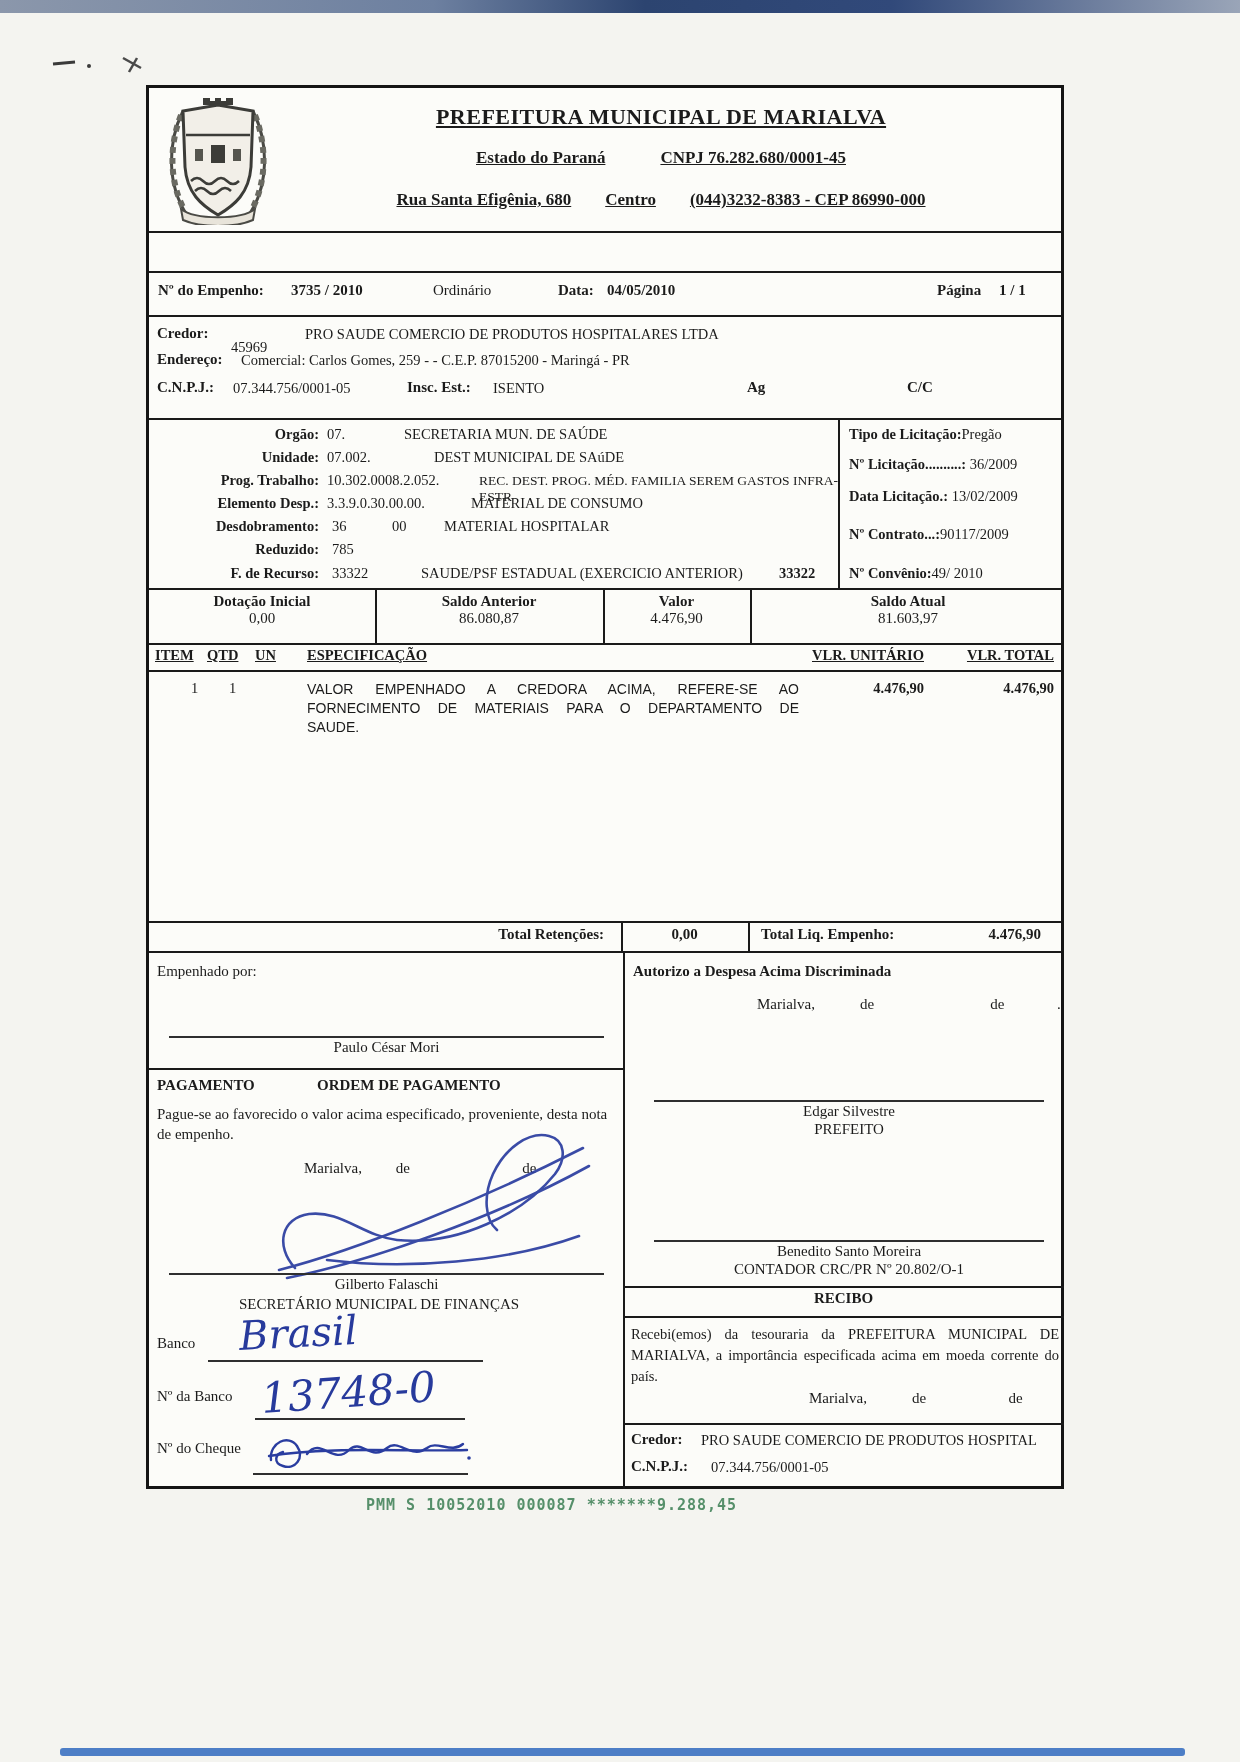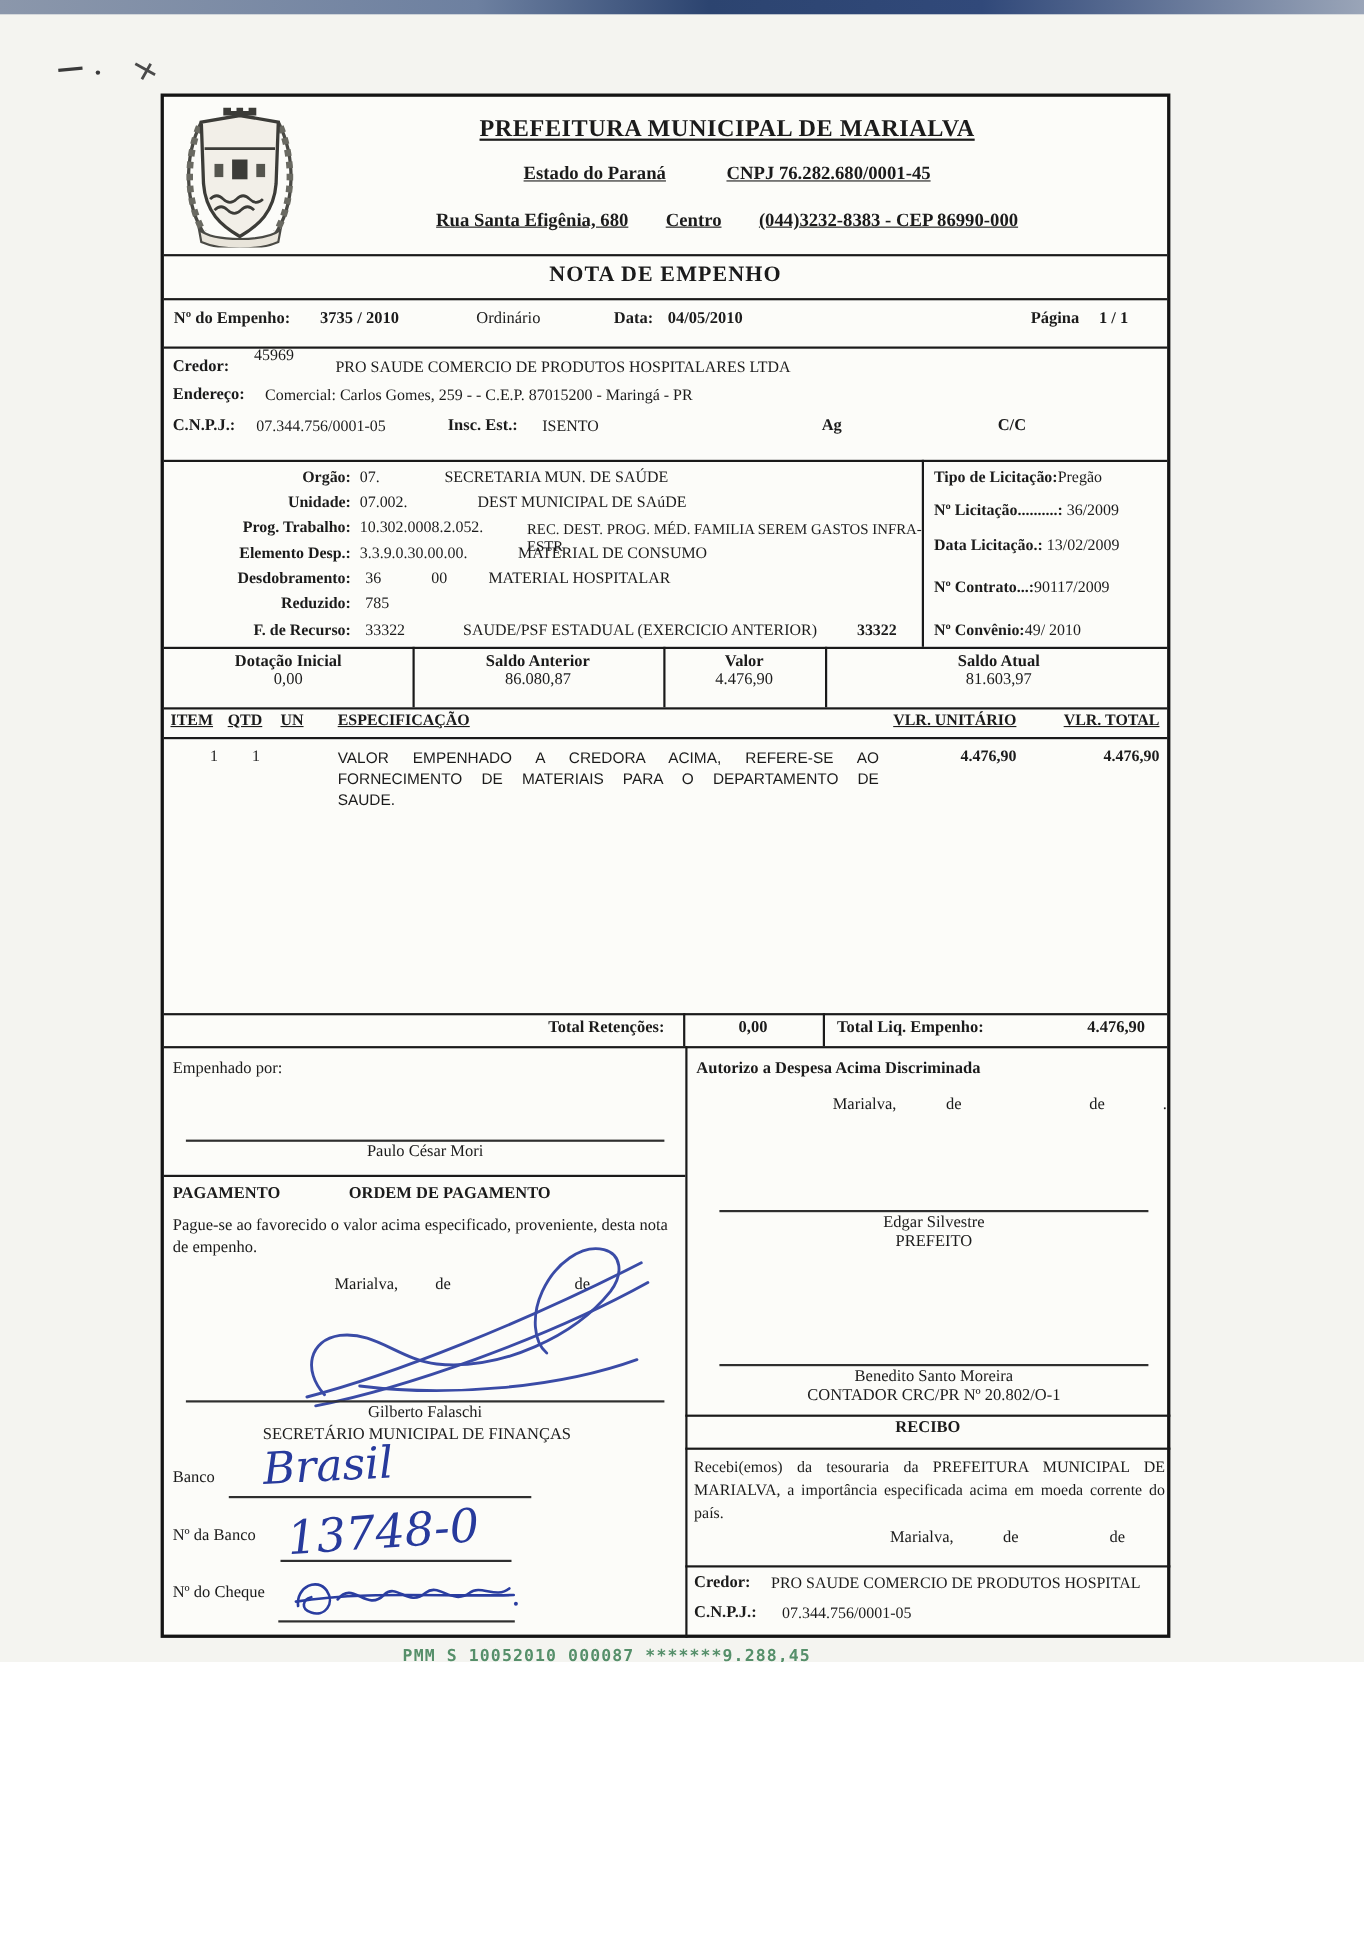--- a/index.html
+++ b/index.html
@@ -1,16 +1,16 @@
 <!DOCTYPE html>
 <html><head>
 <meta charset="utf-8">
 <style>
   html,body{margin:0;padding:0}
-  .page{position:relative;width:1240px;height:1511px;background:#f4f4f0;overflow:hidden;
+  .page{position:relative;width:1240px;height:1762px;background:#f4f4f0;overflow:hidden;
         font-family:"Liberation Serif",serif;color:#1b1b1b;font-size:15px}
   .abs{position:absolute}
   .b{font-weight:bold}
   .i{}
   .ul{text-decoration:underline}
   .pre{white-space:pre}
   .ctr{text-align:center}
   .rt{text-align:right}
   #doc{left:146px;top:85px;width:918px;height:1404px;border:3px solid #141414;background:#fcfcf9;box-sizing:border-box}
   .hline{border-top:2px solid #1a1a1a;height:0;left:0;width:100%}
@@ -56,37 +56,36 @@
     <div class="abs b ul ctr" style="left:120px;right:8px;top:16px;font-size:22px;letter-spacing:.5px">PREFEITURA MUNICIPAL DE MARIALVA</div>
     <div class="abs ctr" style="left:120px;right:8px;top:60px;font-size:17px">
       <span class="b ul" style="margin-right:55px">Estado do Paraná</span><span class="b ul">CNPJ 76.282.680/0001-45</span>
     </div>
     <div class="abs ctr" style="left:120px;right:8px;top:102px;font-size:17px">
       <span class="b ul" style="margin-right:34px">Rua Santa Efigênia, 680</span><span class="b ul" style="margin-right:34px">Centro</span><span class="b ul">(044)3232-8383  -  CEP 86990-000</span>
     </div>
   </div>
   <div class="abs hline" style="top:143px"></div>
 
-  <div class="abs b ctr" style="left:0;width:100%;top:150px;font-size:20px;letter-spacing:1px">NOTA  DE  EMPENHO</div>
   <div class="abs hline" style="top:183px"></div>
 
   <div class="abs" style="left:0;top:192px;width:100%;height:35px">
     <span class="abs b" style="left:9px;top:2px">Nº do Empenho:</span>
     <span class="abs b" style="left:142px;top:2px">3735 / 2010</span>
     <span class="abs" style="left:284px;top:2px">Ordinário</span>
     <span class="abs b" style="left:409px;top:2px">Data:</span>
     <span class="abs b" style="left:458px;top:2px">04/05/2010</span>
     <span class="abs b" style="left:788px;top:2px">Página</span>
     <span class="abs b" style="left:850px;top:2px">1 / 1</span>
   </div>
   <div class="abs hline" style="top:227px"></div>
 
   <div class="abs" style="left:0;top:227px;width:100%;height:103px">
     <span class="abs b" style="left:8px;top:10px">Credor:</span>
-    <span class="abs fs14" style="left:82px;top:0">45969</span>
+    <span class="abs fs14" style="left:82px;top:24px">45969</span>
     <span class="abs fs14" style="left:156px;top:11px">PRO SAUDE COMERCIO DE PRODUTOS HOSPITALARES LTDA</span>
     <span class="abs b" style="left:8px;top:36px">Endereço:</span>
     <span class="abs fs14" style="left:92px;top:37px">Comercial: Carlos Gomes, 259 -  - C.E.P. 87015200 - Maringá - PR</span>
     <span class="abs b" style="left:8px;top:64px">C.N.P.J.:</span>
     <span class="abs fs14" style="left:84px;top:65px">07.344.756/0001-05</span>
     <span class="abs b" style="left:258px;top:64px">Insc. Est.:</span>
     <span class="abs fs14" style="left:344px;top:65px">ISENTO</span>
     <span class="abs b" style="left:598px;top:64px">Ag</span>
     <span class="abs b" style="left:758px;top:64px">C/C</span>
   </div>

